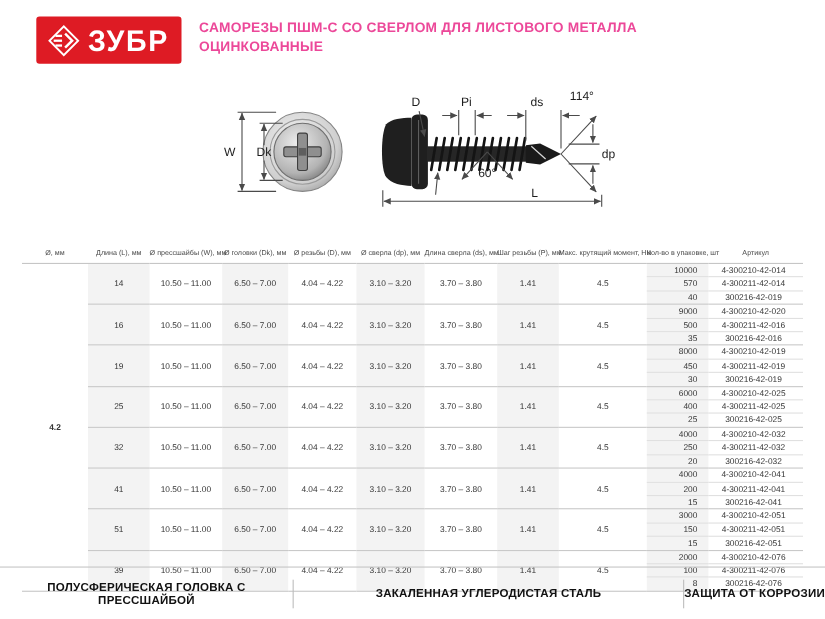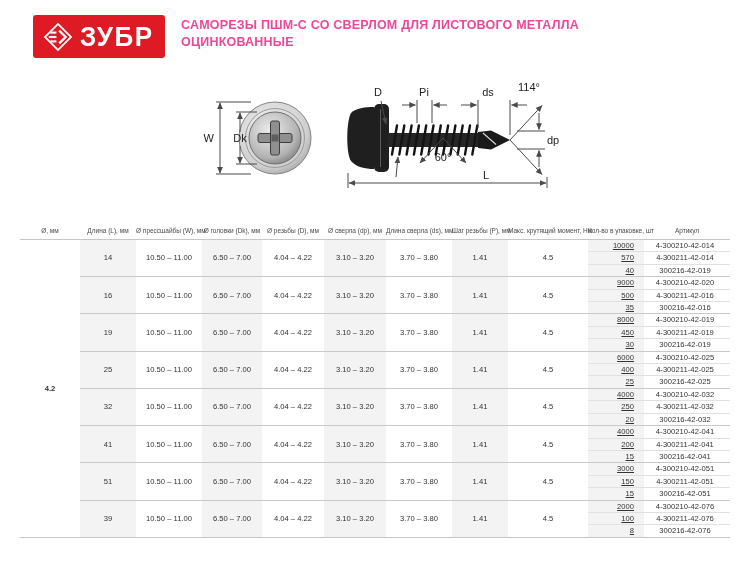--- a/index.html
+++ b/index.html
@@ -17,21 +17,21 @@
   .diagram text{font-family:"Liberation Sans",sans-serif;font-size:11px;fill:#1d1d1d;}
   .dim{stroke:#4a4a4a;stroke-width:1;fill:none;}
 
   
   .spec{position:absolute;left:20px;top:220px;width:710px;border-collapse:collapse;table-layout:fixed;border-bottom:1px solid #c6c6c6;}
   .spec th{font-size:6.5px;font-weight:normal;color:#4a4a4a;white-space:nowrap;overflow:visible;text-align:center;padding:0 0 5px 0;height:14px;border-bottom:1px solid #c6c6c6;vertical-align:bottom;}
   .spec td{font-size:7.6px;color:#333;text-align:center;padding:0;line-height:11.4px;height:11.4px;vertical-align:middle;}
   .spec tbody tr{height:11.4px;}
   .c-diam{font-size:10px;font-weight:bold;color:#111;}
   .c-len{font-size:9.5px;font-weight:normal;color:#111;}
-  .c-qty{text-align:right !important;padding-right:10px !important;text-decoration:underline;}
+  .c-qty{text-align:right !important;padding-right:10px !important;}
   .c-sku{text-align:right;padding-right:4px !important;font-size:7.9px;}
   .shade{background:#f3f3f3;}
   tr.group-start td{border-top:1px solid #c9c9c9;}
   .spec tbody tr:first-child td{border-top:none;}
   .spec tbody tr:not(.group-start) td{border-top:1px solid #e0e0e0;}
 
   
   .footer{position:absolute;left:0;top:515px;width:750px;height:48px;border-top:1px solid #c6c6c6;display:flex;align-items:center;}
   .fitem{text-align:center;font-weight:bold;font-size:10.5px;color:#111;letter-spacing:.2px;}
   .fitem:nth-of-type(1){flex:0 0 35.5%;}
@@ -341,14 +341,21 @@
           <td class="c-qty shade">100</td>
           <td class="c-sku">4-300211-42-076</td>
         </tr>
         <tr>
           <td class="c-qty shade">8</td>
           <td class="c-sku">300216-42-076</td>
         </tr>
       </tbody>
   </table>
 
+  <div class="footer">
+      <div class="fitem">ПОЛУСФЕРИЧЕСКАЯ ГОЛОВКА С ПРЕССШАЙБОЙ</div>
+      <div class="fdiv"></div>
+      <div class="fitem">ЗАКАЛЕННАЯ УГЛЕРОДИСТАЯ СТАЛЬ</div>
+      <div class="fdiv"></div>
+      <div class="fitem">ЗАЩИТА ОТ КОРРОЗИИ</div>
+    </div>
 
 </div>
 
 </body></html>

